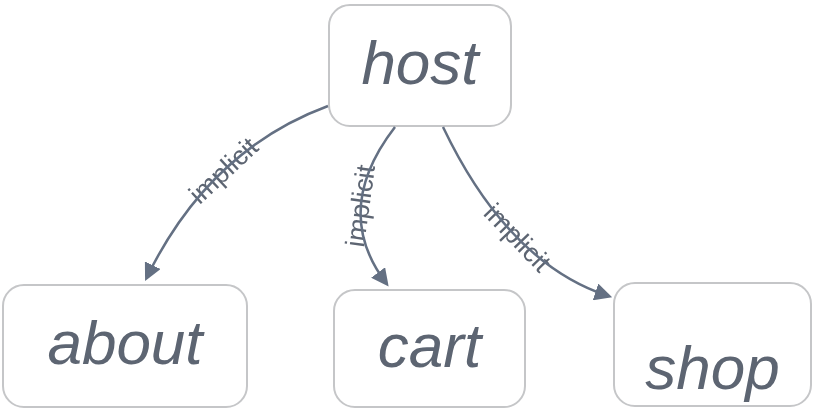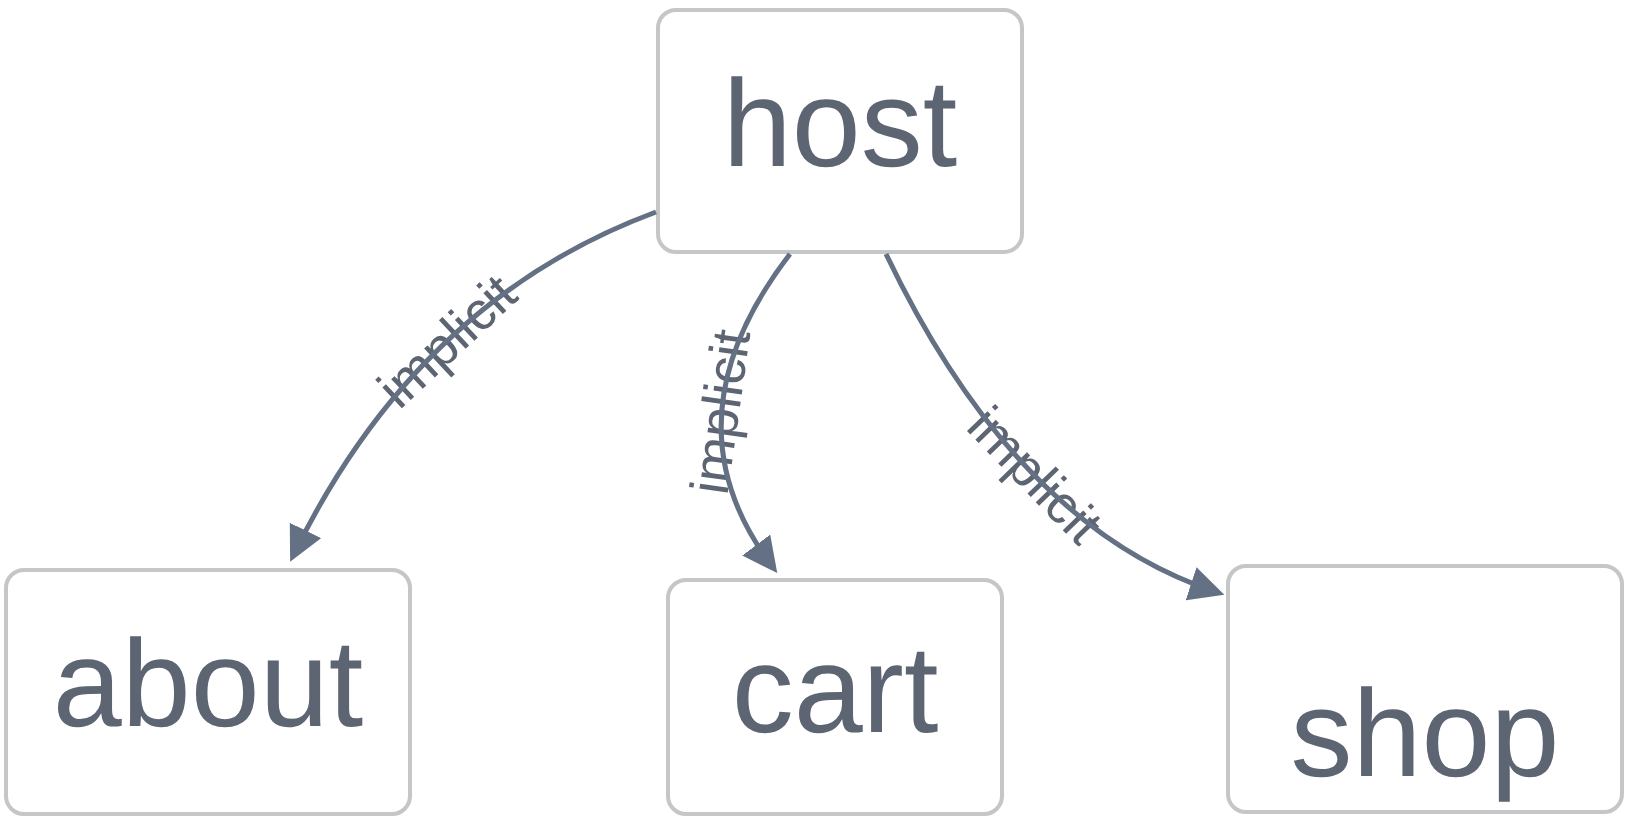--- a/index.html
+++ b/index.html
@@ -20,32 +20,33 @@
     position: relative;
     width: 818px;
     height: 412px;
     background: var(--background);
     overflow: hidden;
   }
   .node {
     position: absolute;
     background: var(--node-fill);
     border: 2.5px solid var(--node-border);
-    border-radius: 10px;
+    border-radius: 22px;
     display: flex;
     align-items: center;
     justify-content: center;
     font-size: 62px;
     line-height: 1;
     color: var(--node-text);
     padding-bottom: 6px;
+    font-style: italic;
   }
   #node-host  { left: 328px; top: 4px;   width: 184px; height: 123px; }
-  #node-about { left: 2px;   top: 284px; width: 204px; height: 124px; }
-  #node-cart  { left: 333px; top: 289px; width: 169px; height: 119px; }
+  #node-about { left: 2px;   top: 284px; width: 246px; height: 124px; }
+  #node-cart  { left: 333px; top: 289px; width: 193px; height: 119px; }
   #node-shop  { left: 613px; top: 282px; width: 199px; height: 125px; align-items: flex-end; }
 
   .edge-label {
     position: absolute;
     font-size: 27px;
     line-height: 1;
     color: var(--edge-label-text);
     white-space: nowrap;
     transform-origin: center center;
   }

